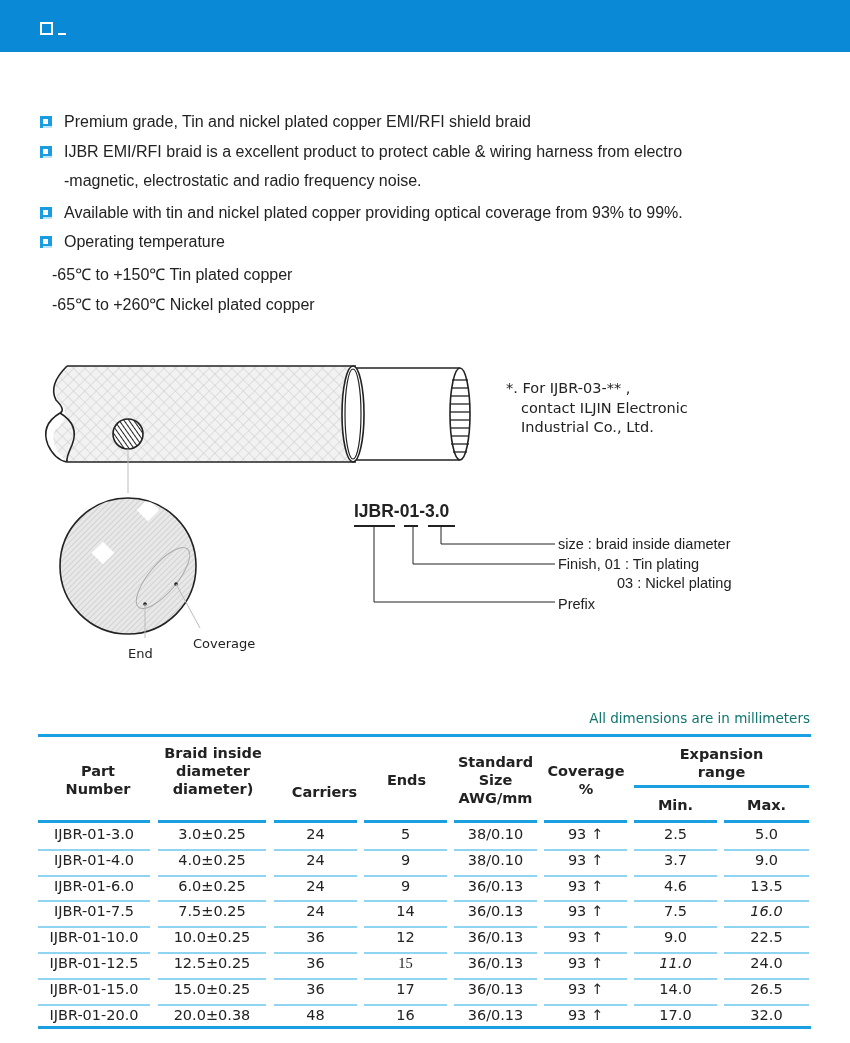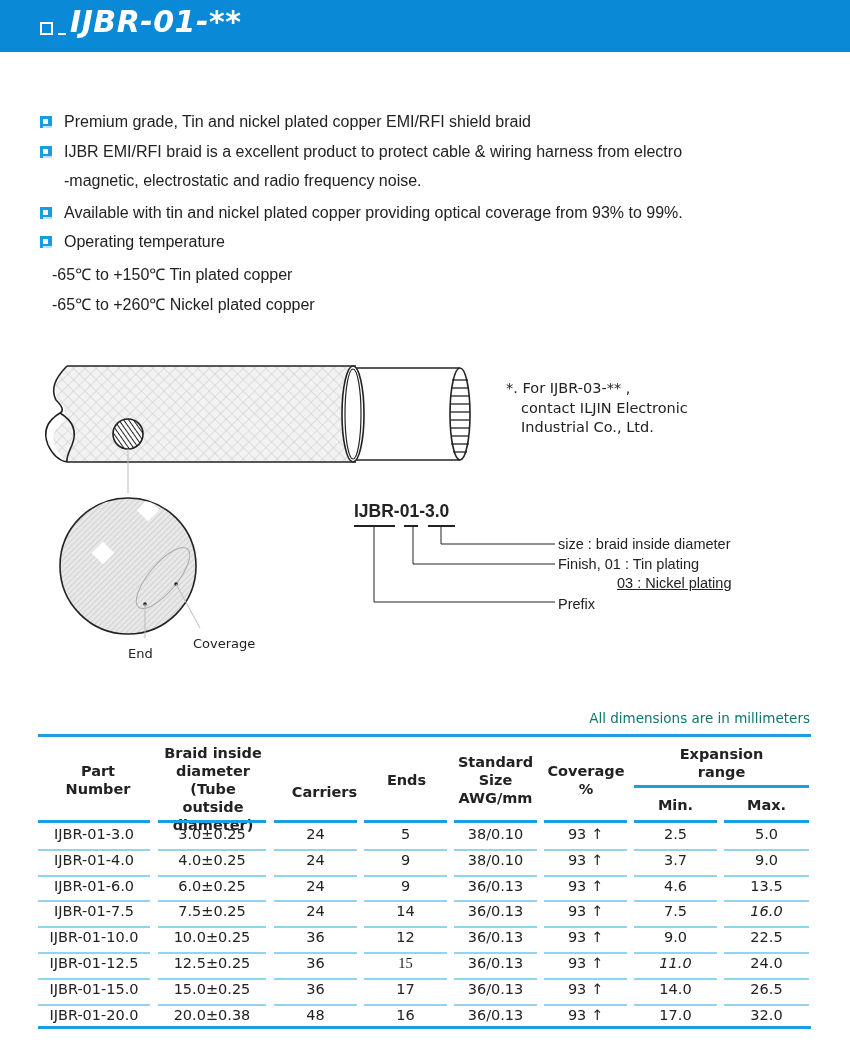--- a/index.html
+++ b/index.html
@@ -28,21 +28,20 @@
   .cell-line.hd { height:3px; background:#1aa0e0; }
   .txt { position:absolute; text-align:center; white-space:nowrap; font-family:"DejaVu Sans", sans-serif; font-size:14.5px; color:#222; }
   .hdr { position:absolute; text-align:center; font-family:"DejaVu Sans", sans-serif; font-weight:bold; font-size:14.5px; line-height:18px; color:#222; }
 </style>
 </head>
 <body>
 
 <div class="header">
   <div class="sq"></div>
   <div class="us"></div>
-  <div class="title">IJBR-01-**</div>
 </div>
 
 <div class="bullets">
   <div class="bicon" style="left:40px; top:116px;"></div>
   <div class="bl" style="left:64px; top:113px;">Premium grade, Tin and nickel plated copper EMI/RFI shield braid</div>
 
   <div class="bicon" style="left:40px; top:146px;"></div>
   <div class="bl" style="left:64px; top:143px;">IJBR EMI/RFI braid is a excellent  product to protect cable &amp; wiring harness from electro</div>
   <div class="bl" style="left:64px; top:172px;">-magnetic, electrostatic and radio frequency noise.</div>
 
@@ -132,36 +131,35 @@
     <line x1="428" y1="526" x2="455" y2="526"></line>
   </g>
   <g stroke="#222" stroke-width="1" fill="none">
     <polyline points="441,526 441,544 555,544"></polyline>
     <polyline points="413,526 413,564 555,564"></polyline>
     <polyline points="374,526 374,602 555,602"></polyline>
   </g>
 </svg>
 <div class="legend-txt" style="left:558px; top:536px;">size : braid inside diameter</div>
 <div class="legend-txt" style="left:558px; top:556px;">Finish, 01 : Tin plating</div>
-<div class="legend-txt" style="left:617px; top:575px;text-decoration:underline;">03 : Nickel plating</div>
+<div class="legend-txt" style="left:617px; top:575px;">03 : Nickel plating</div>
 <div class="legend-txt" style="left:558px; top:596px;">Prefix</div>
 
 <div class="unit-note">All dimensions are in millimeters</div>
 <div class="topline"></div>
 
 <div>
 
   <div class="hdr" style="left:38px; top:762px; width:120px;">
     <div>Part</div>
     <div>Number</div>
   </div>
   <div class="hdr" style="left:158px; top:744px; width:110px;">
     <div>Braid inside</div>
     <div>diameter</div>
-    <div>(Tube outside</div>
     <div>diameter)</div>
   </div>
   <div class="hdr" style="left:282px; top:771px; width:85px;margin-top:12px;">Carriers</div>
   <div class="hdr" style="left:365px; top:771px; width:83px;">Ends</div>
   <div class="hdr" style="left:453px; top:753px; width:85px;">
     <div>Standard</div>
     <div>Size</div>
     <div>AWG/mm</div>
   </div>
   <div class="hdr" style="left:545px; top:762px; width:82px;">

